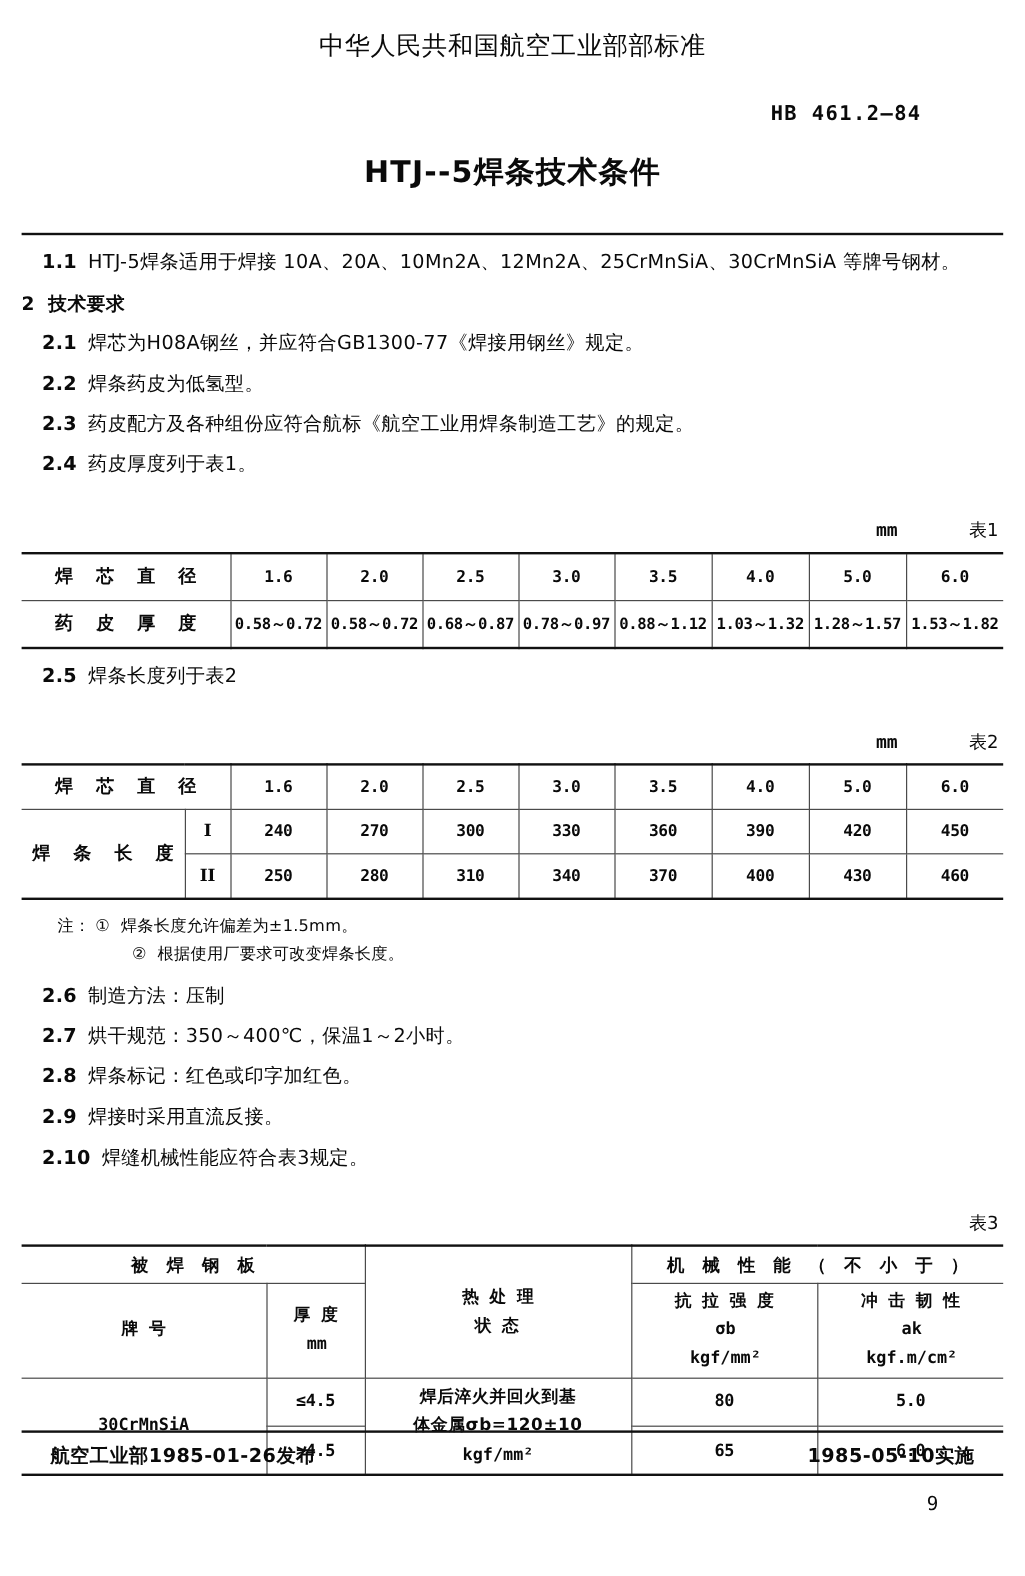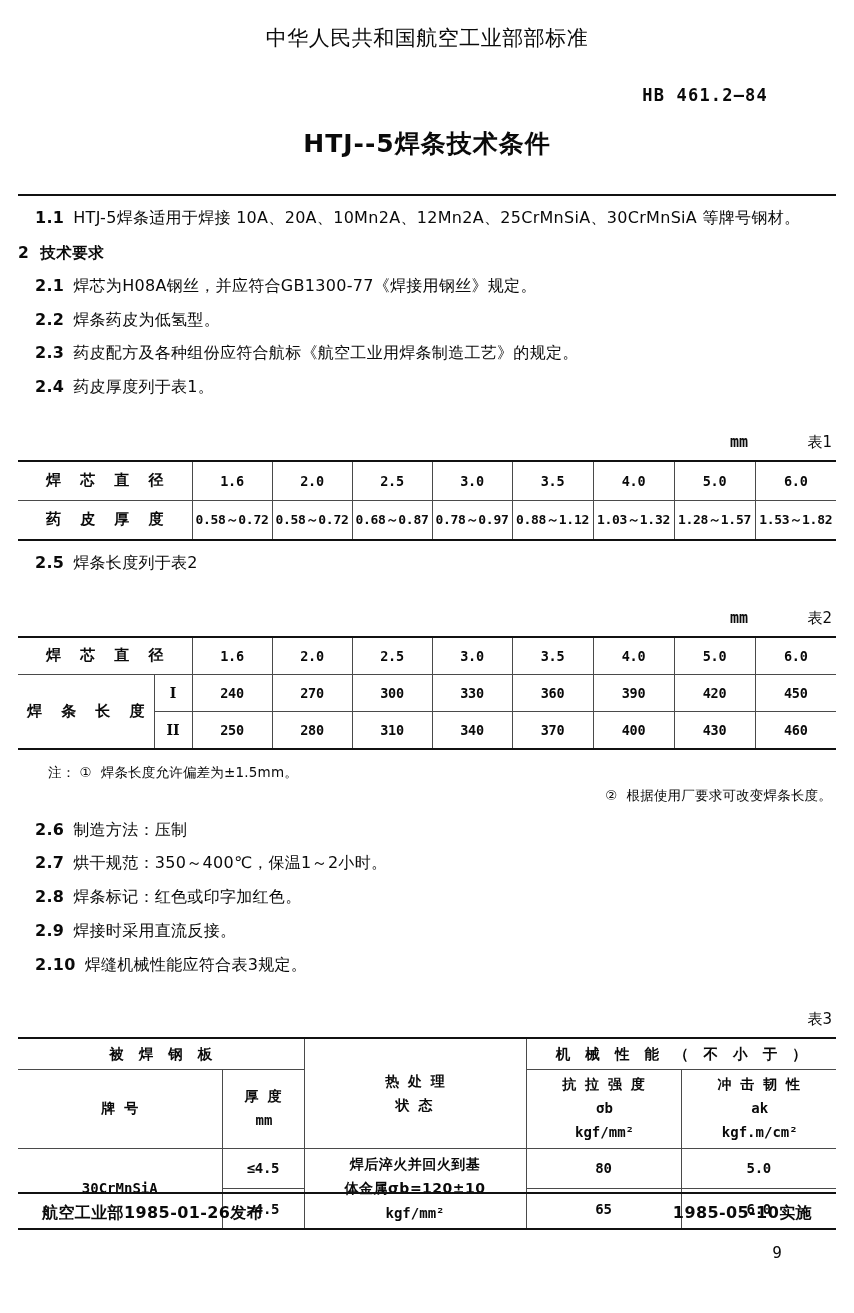--- a/index.html
+++ b/index.html
@@ -82,21 +82,21 @@
 
   .notes {
     font-size: 13.5px;
     margin-top: 11px;
     padding-left: 62px;
     line-height: 1.75;
     letter-spacing: 0.2px;
   }
   .notes .nlabel { margin-left: -32px; margin-right: 4px; }
   .notes .mk { margin-right: 9px; }
-  .note-line.second { padding-left: 30px; text-align: right; }
+  .note-line.second { padding-left: 30px; }
 
   
   .tbl-cap {
     text-align: right;
     font-size: 15px;
     margin-top: 34px;
     position: relative;
   }
   .tbl-cap .unit {
     position: absolute;

